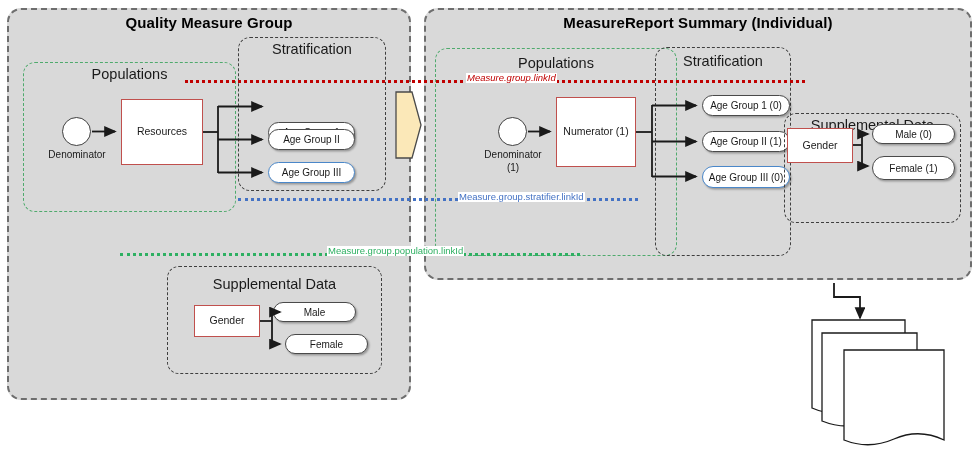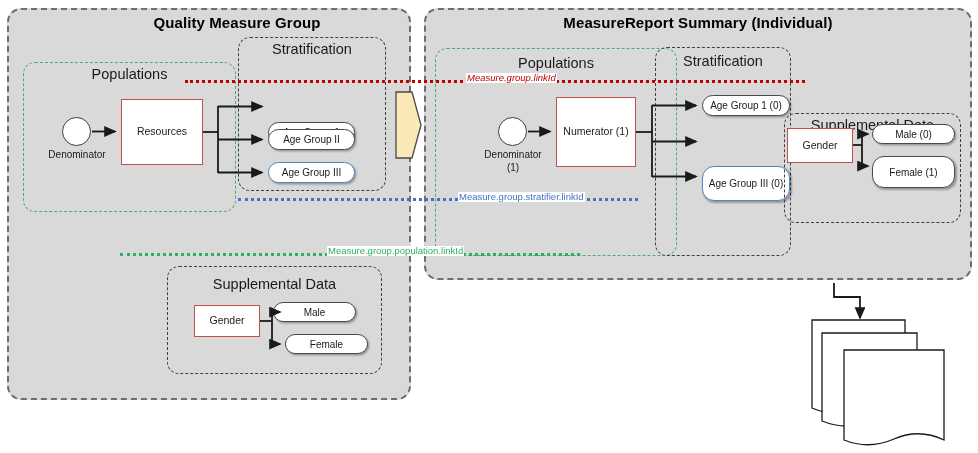--- a/index.html
+++ b/index.html
@@ -124,21 +124,21 @@
   }
 
   svg.ov { position: absolute; left: 0; top: 0; width: 978px; height: 453px; pointer-events: none; }
 </style>
 </head>
 <body>
 
 <div id="canvas">
 
   <div class="abs panel" style="left:7px; top:8px; width:404px; height:392px;"></div>
-  <div class="panel-title" style="left:7px; top:14px; width:404px;padding-left:28px;">Quality Measure Group</div>
+  <div class="panel-title" style="left:7px; top:14px; width:404px;">Quality Measure Group</div>
 
   <div class="abs grp-green" style="left:23px; top:62px; width:213px; height:150px;"></div>
   <div class="grp-label" style="left:23px; top:66px; width:213px;">Populations</div>
 
   <div class="abs node-circle" style="left:62px; top:117px; width:29px; height:29px;"></div>
   <div class="node-caption" style="left:36px; top:149px; width:82px;">Denominator</div>
 
   <div class="abs node-rect" style="left:121px; top:99px; width:82px; height:66px;">Resources</div>
 
   <div class="abs grp-dashdot" style="left:238px; top:37px; width:148px; height:154px;"></div>
@@ -165,28 +165,29 @@
   <div class="node-caption" style="left:472px; top:149px; width:82px;">Denominator
 (1)</div>
 
   <div class="abs node-rect" style="left:556px; top:97px; width:80px; height:70px;">Numerator
 (1)</div>
 
   <div class="abs grp-dashdot" style="left:655px; top:47px; width:136px; height:209px;"></div>
   <div class="grp-label" style="left:655px; top:53px; width:136px;">Stratification</div>
 
   <div class="abs node-pill" style="left:702px; top:95px; width:88px; height:21px;">Age Group 1 (0)</div>
-  <div class="abs node-pill blue" style="left:702px; top:166px; width:88px; height:35px;">Age Group III (0)</div>
+  <div class="abs node-pill" style="left:702px; top:131px; width:88px; height:21px;">Age Group II (1)</div>
+  <div class="abs node-pill blue" style="left:702px; top:166px; width:88px; height:22px;">Age Group III (0)</div>
 
   <div class="abs grp-dashdot" style="left:784px; top:113px; width:177px; height:110px;"></div>
   <div class="grp-label" style="left:784px; top:117px; width:177px;">Supplemental Data</div>
 
   <div class="abs node-rect" style="left:787px; top:128px; width:66px; height:35px;">Gender</div>
   <div class="abs node-pill" style="left:872px; top:124px; width:83px; height:20px;">Male (0)</div>
-  <div class="abs node-pill" style="left:872px; top:156px; width:83px; height:32px;">Female (1)</div>
+  <div class="abs node-pill" style="left:872px; top:156px; width:83px; height:24px;">Female (1)</div>
 
   <div class="abs dotline" style="left:185px; top:80px; width:620px;"></div>
   <div class="dotlabel red" style="left:466px; top:73px;">Measure.group.linkId</div>
 
   <div class="abs dotline blue" style="left:238px; top:198px; width:400px;"></div>
   <div class="dotlabel blue" style="left:458px; top:192px;">Measure.group.stratifier.linkId</div>
 
   <div class="abs dotline green" style="left:120px; top:253px; width:460px;"></div>
   <div class="dotlabel green" style="left:327px; top:246px;">Measure.group.population.linkId</div>
 

